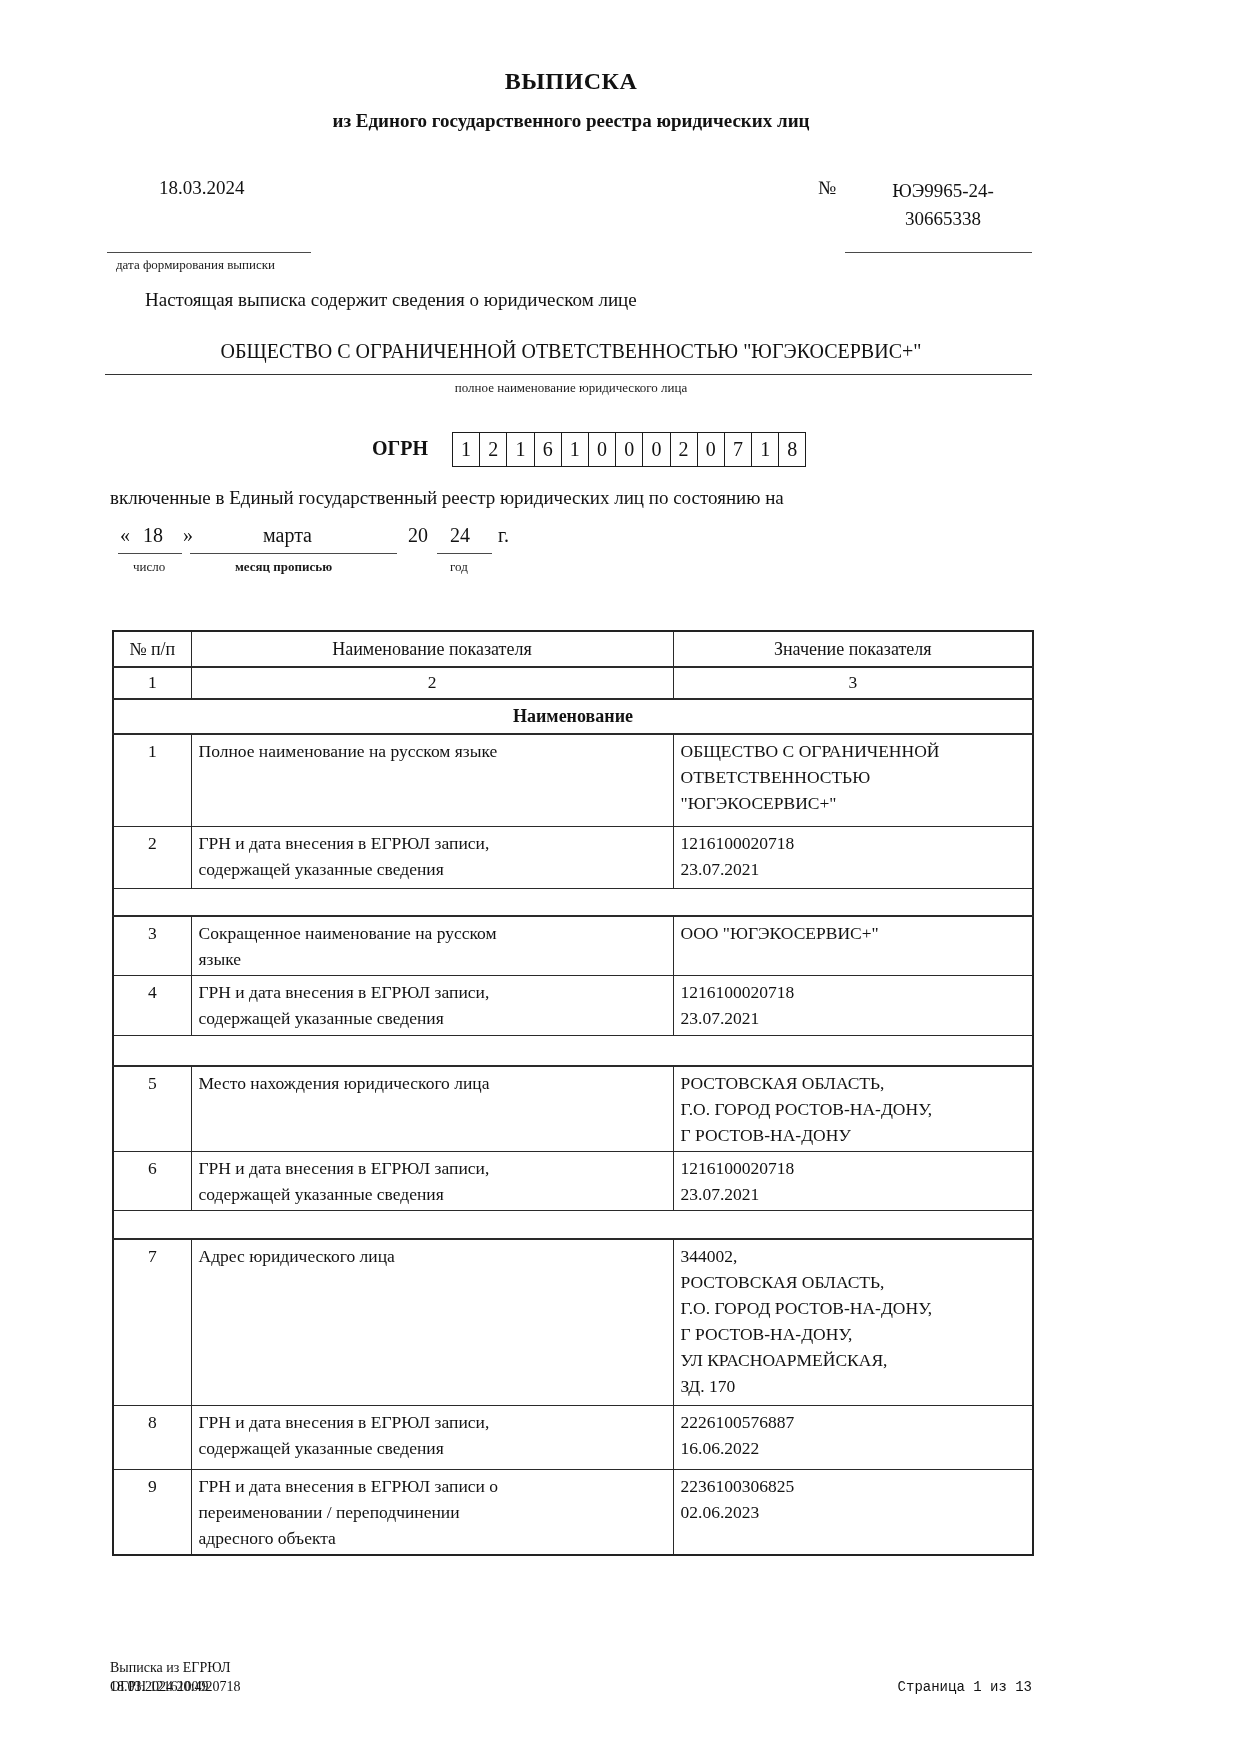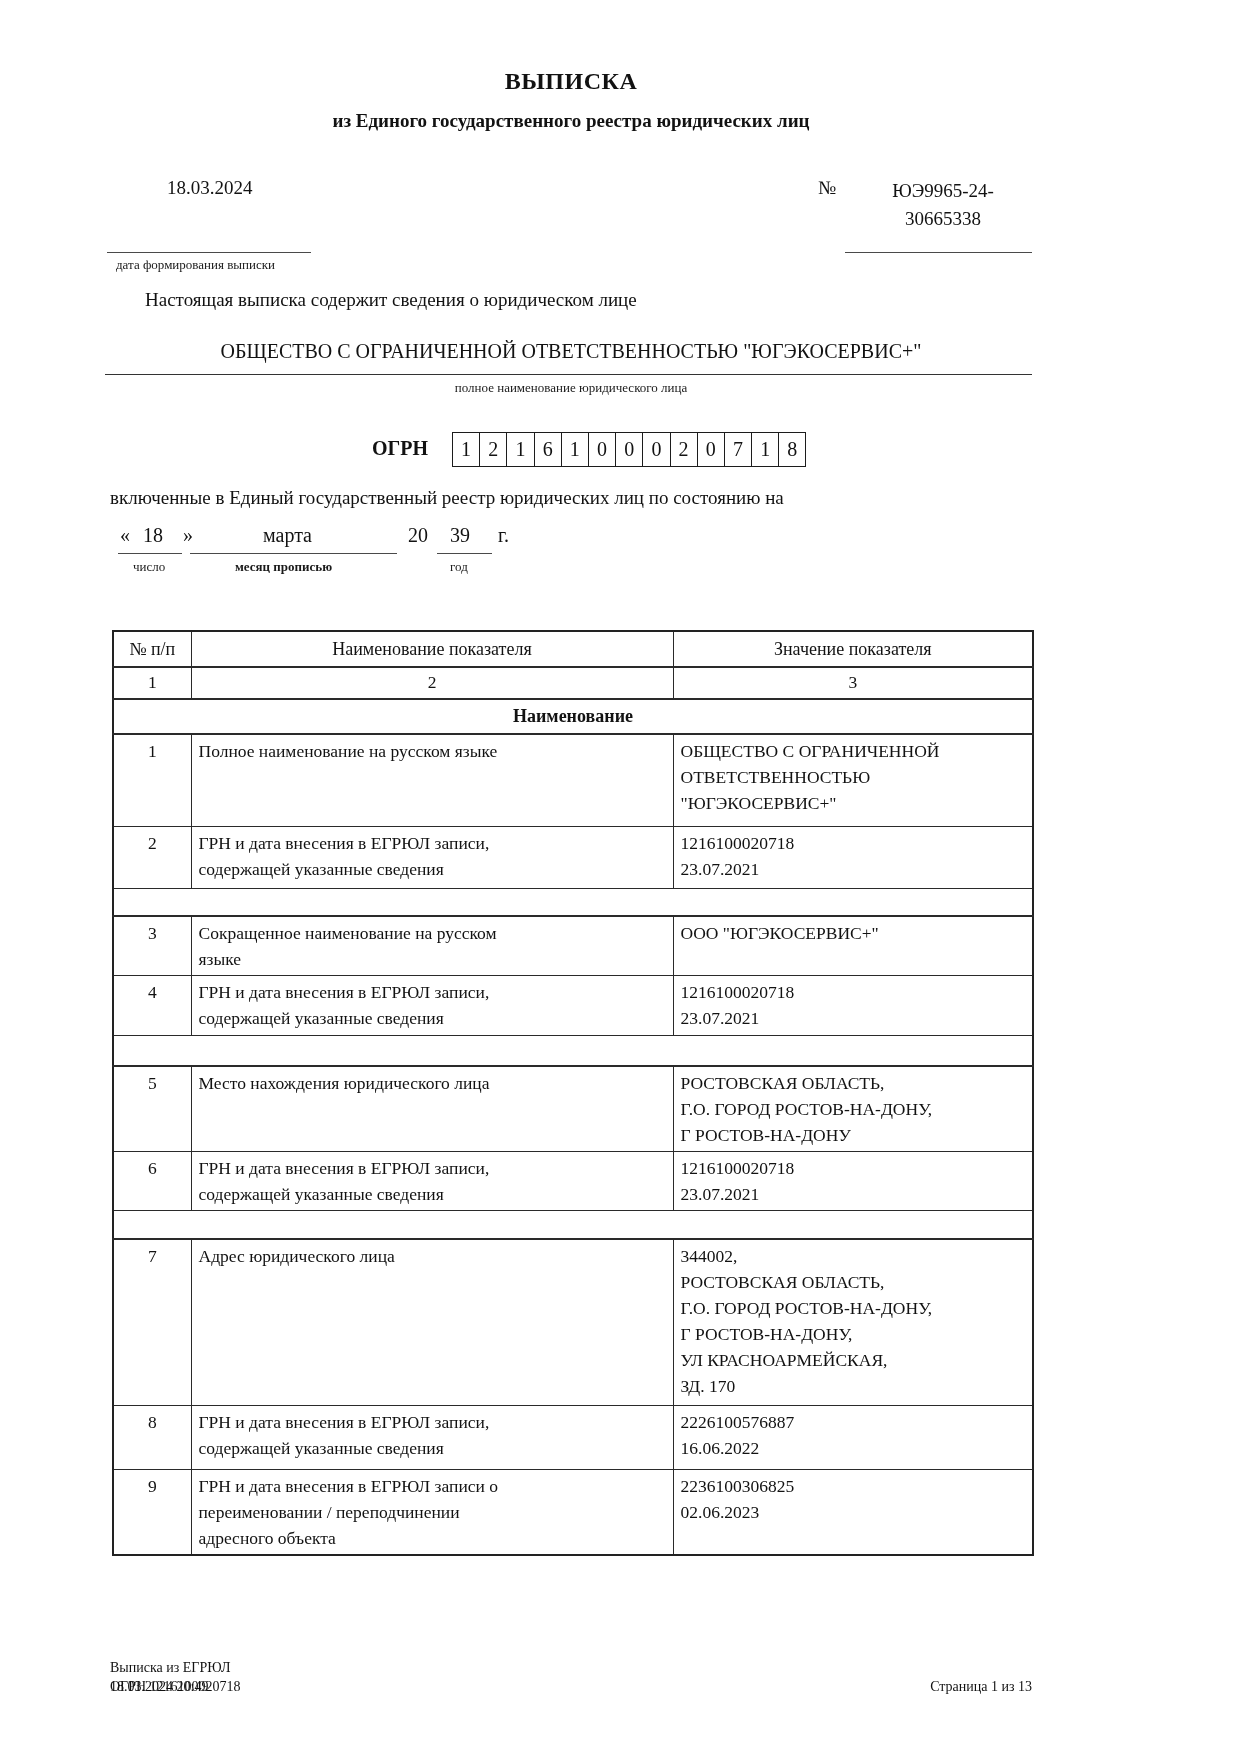--- a/index.html
+++ b/index.html
@@ -13,21 +13,21 @@
   }
   .abs{position:absolute;}
   .doc-title{
     left:110px;top:68px;width:922px;
     text-align:center;font-size:24px;font-weight:bold;letter-spacing:.5px;
   }
   .doc-subtitle{
     left:110px;top:110px;width:922px;
     text-align:center;font-size:19px;font-weight:bold;
   }
-  .formation-date{left:159px;top:177px;font-size:19px;margin-left:8px;}
+  .formation-date{left:159px;top:177px;font-size:19px;}
   .number-sign{left:818px;top:177px;font-size:19px;}
   .number-value{left:852px;top:177px;width:182px;text-align:center;font-size:19px;line-height:28px;white-space:pre-line;}
   .rule{border-top:1.5px solid #4a4a4a;height:0;}
   .rule-left{left:107px;top:252px;width:204px;}
   .rule-right{left:845px;top:252px;width:187px;}
   .small-caption{font-size:13px;color:#1a1a1a;}
   .formation-caption{left:116px;top:257px;}
   .intro-line{left:110px;top:289px;font-size:19px;margin-left:35px;}
   .company-name{left:110px;top:340px;width:922px;text-align:center;font-size:20px;}
   .company-rule{left:105px;top:374px;width:927px;border-top:1.5px solid #333;height:0;}
@@ -78,21 +78,21 @@
     border-top-width:2.5px;border-bottom-width:2.5px;padding:3px 2px;
   }
   tr.t-spacer td{border-bottom-width:2.5px;}
   td.cell-num{text-align:center;}
   td.cell-name,td.cell-value{white-space:pre-line;}
 
   .footer{font-size:14px;}
   .footer-doc{left:110px;top:1660px;}
   .footer-datetime{left:110px;top:1679px;}
   .footer-ogrn{left:110px;top:1679px;width:922px;text-align:left;}
-  .footer-page{left:110px;top:1679px;width:922px;text-align:right;}
+  .footer-page{left:110px;top:1679px;width:922px;text-align:right;font-family:Liberation Mono, monospace;}
 </style>
 </head>
 <body>
 
 <div class="page">
 
   <div class="abs doc-subtitle">из Единого государственного реестра юридических лиц</div>
   <div class="abs doc-title">ВЫПИСКА</div>
 
   <div class="abs formation-date">18.03.2024</div>
@@ -125,21 +125,21 @@
     <div class="ogrn-cell">8</div>
   </div>
 
   <div class="abs included-line">включенные в Единый государственный реестр юридических лиц по состоянию на</div>
 
   <div class="abs asof asof-open">«</div>
   <div class="abs asof asof-day">18</div>
   <div class="abs asof asof-close">»</div>
   <div class="abs asof asof-month">марта</div>
   <div class="abs asof asof-century">20</div>
-  <div class="abs asof asof-year">39</div>
+  <div class="abs asof asof-year">24</div>
   <div class="abs asof asof-suffix">г.</div>
   <div class="abs asof-rule asof-rule-day"></div>
   <div class="abs asof-rule asof-rule-month"></div>
   <div class="abs asof-rule asof-rule-year"></div>
   <div class="abs small-caption asof-cap-day">число</div>
   <div class="abs small-caption asof-cap-month">месяц прописью</div>
   <div class="abs small-caption asof-cap-year">год</div>
 
   <table class="main">
     <colgroup>

